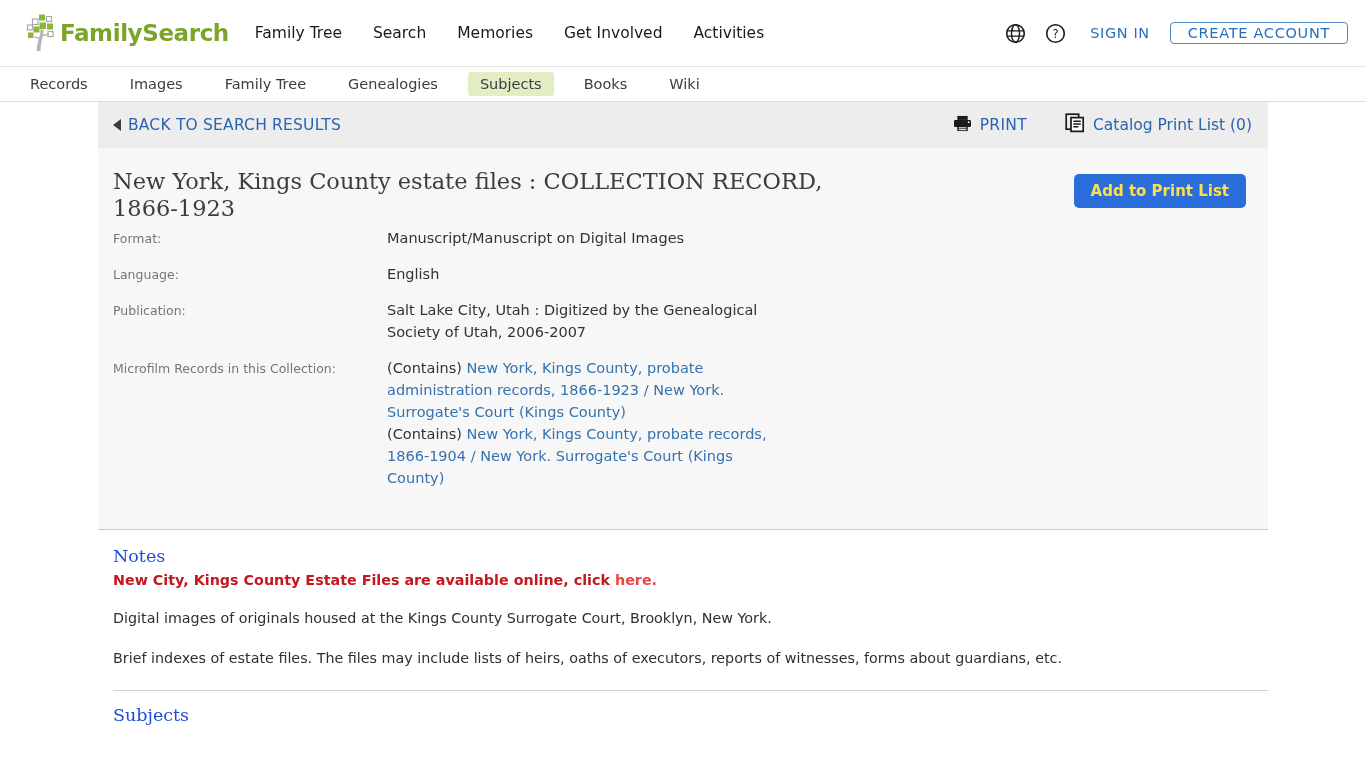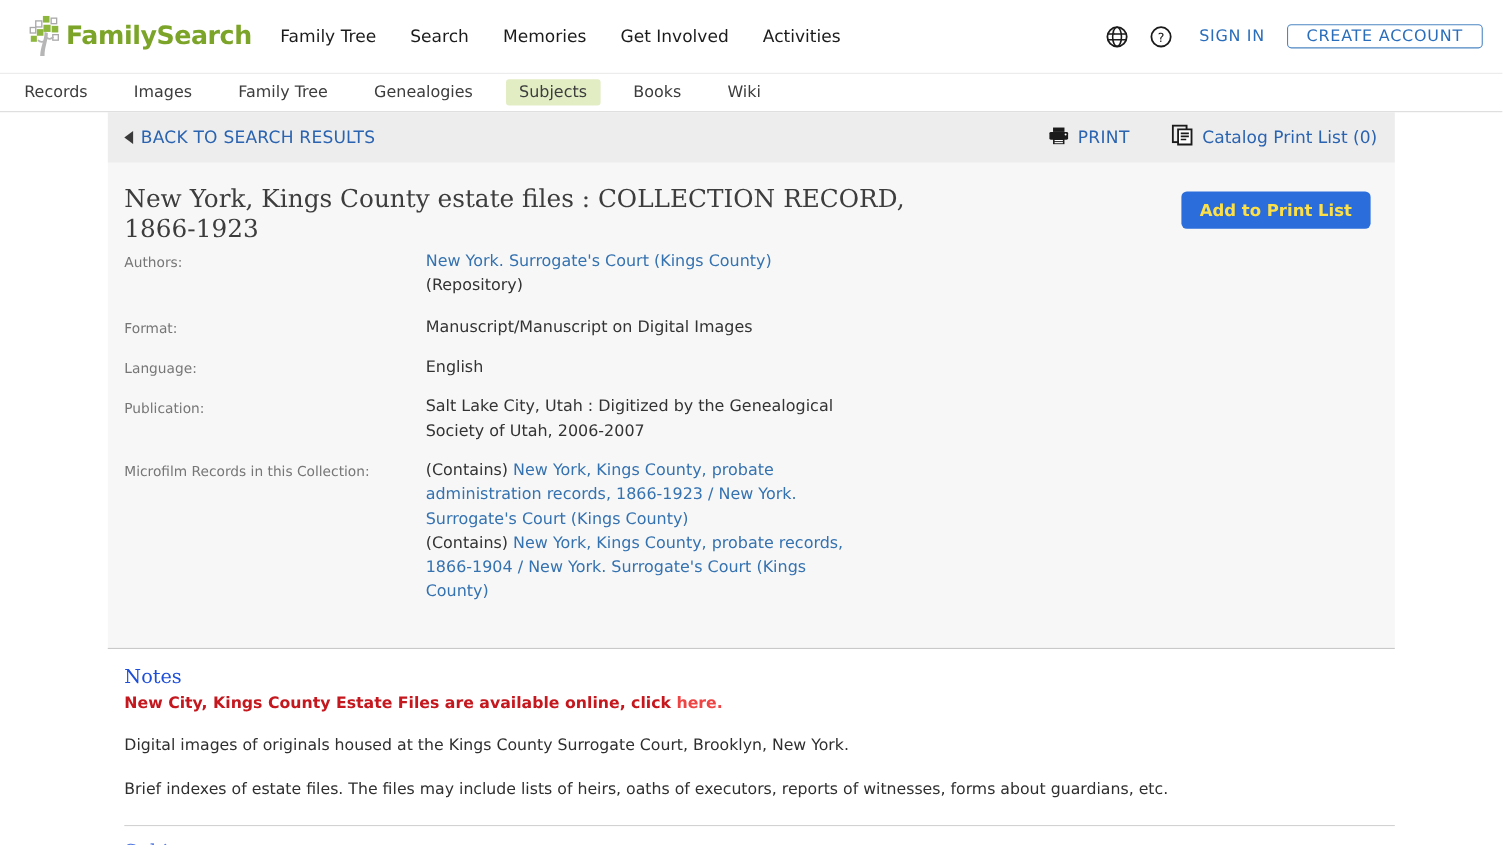--- a/index.html
+++ b/index.html
@@ -77,21 +77,21 @@
     font-weight: 500;
   }
 
   
   .sub-nav {
     height: 36px;
     border-top: 1px solid #e4e4e4;
     border-bottom: 1px solid #dcdcdc;
     display: flex;
     align-items: center;
-    padding-left: 10px;
+    padding-left: 18px;
     gap: 0px;
     background: #fff;
   }
   .sub-nav a {
     font-size: 14.5px;
     color: #3d3d3d;
     text-decoration: none;
     padding: 4px 12px;
     border-radius: 3px;
     margin-right: 18px;
@@ -347,27 +347,20 @@
     </div>
 
     <div class="detail-card">
       <div class="title-row">
         <h1 class="rec-title">New York, Kings County estate files : COLLECTION RECORD, 1866-1923</h1>
         <button class="add-print-btn">Add to Print List</button>
       </div>
 
       <div class="meta">
 
-        <div class="meta-row auth">
-          <div class="meta-label">Authors:</div>
-          <div class="meta-value">
-            <a class="lnk" href="#">New York. Surrogate's Court (Kings County)</a><br>
-            <span>(Repository)</span>
-          </div>
-        </div>
 
         <div class="meta-row">
           <div class="meta-label">Format:</div>
           <div class="meta-value">Manuscript/Manuscript on Digital Images</div>
         </div>
 
         <div class="meta-row">
           <div class="meta-label">Language:</div>
           <div class="meta-value">English</div>
         </div>

